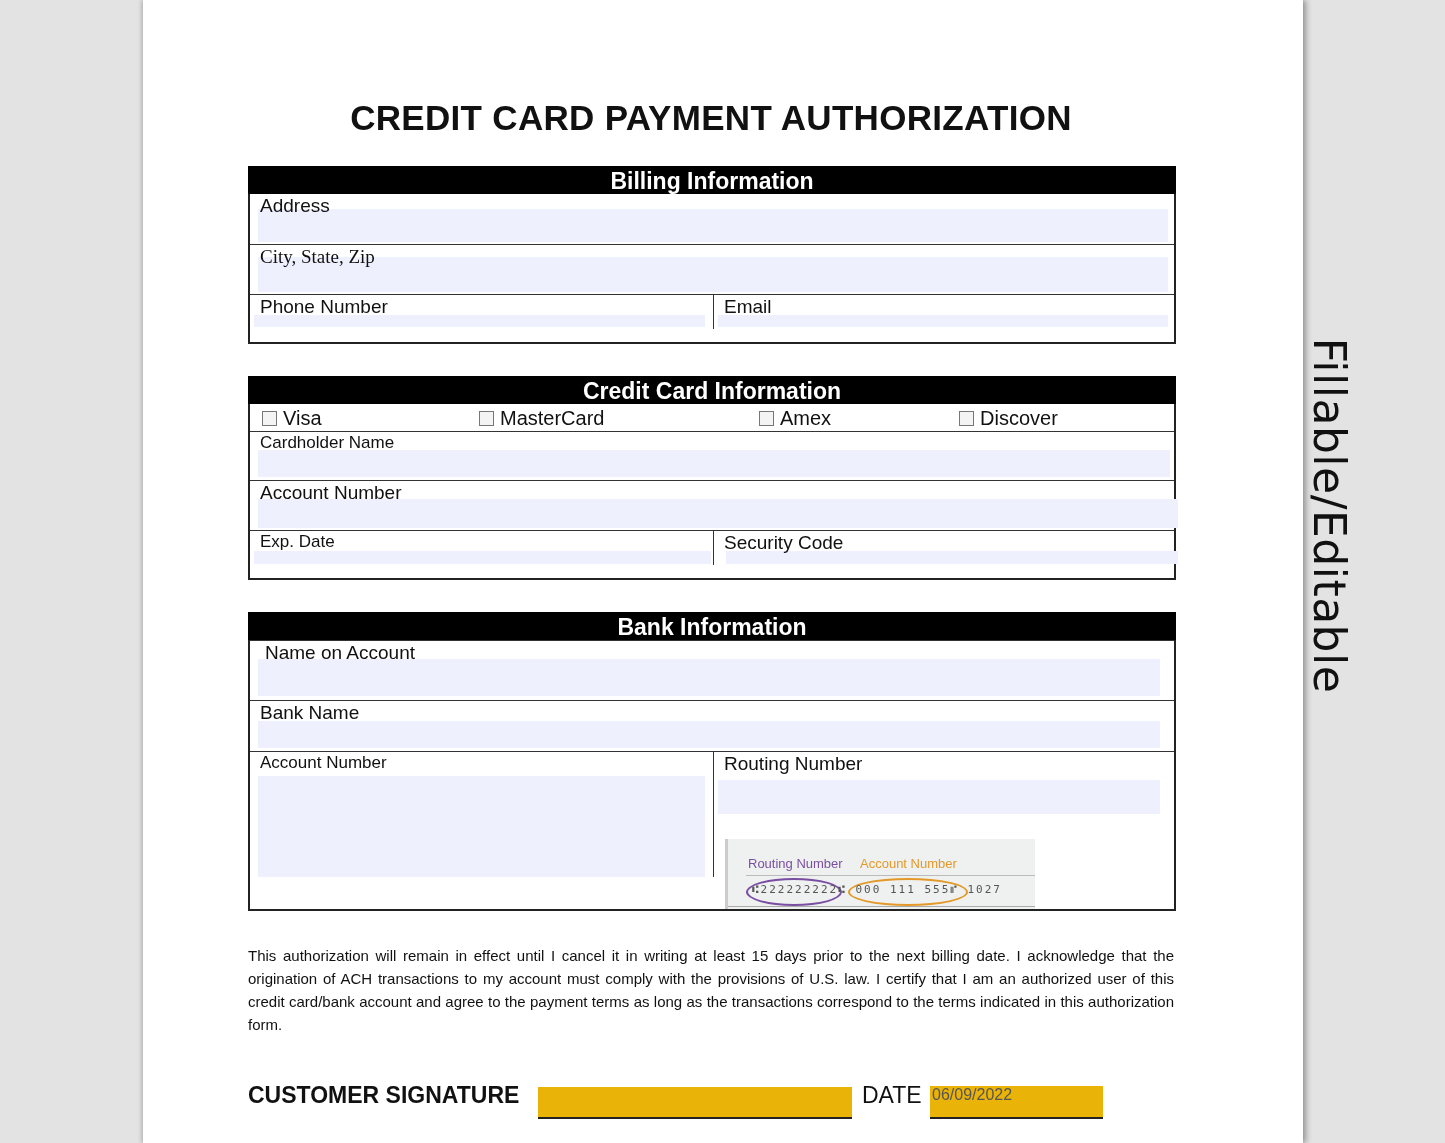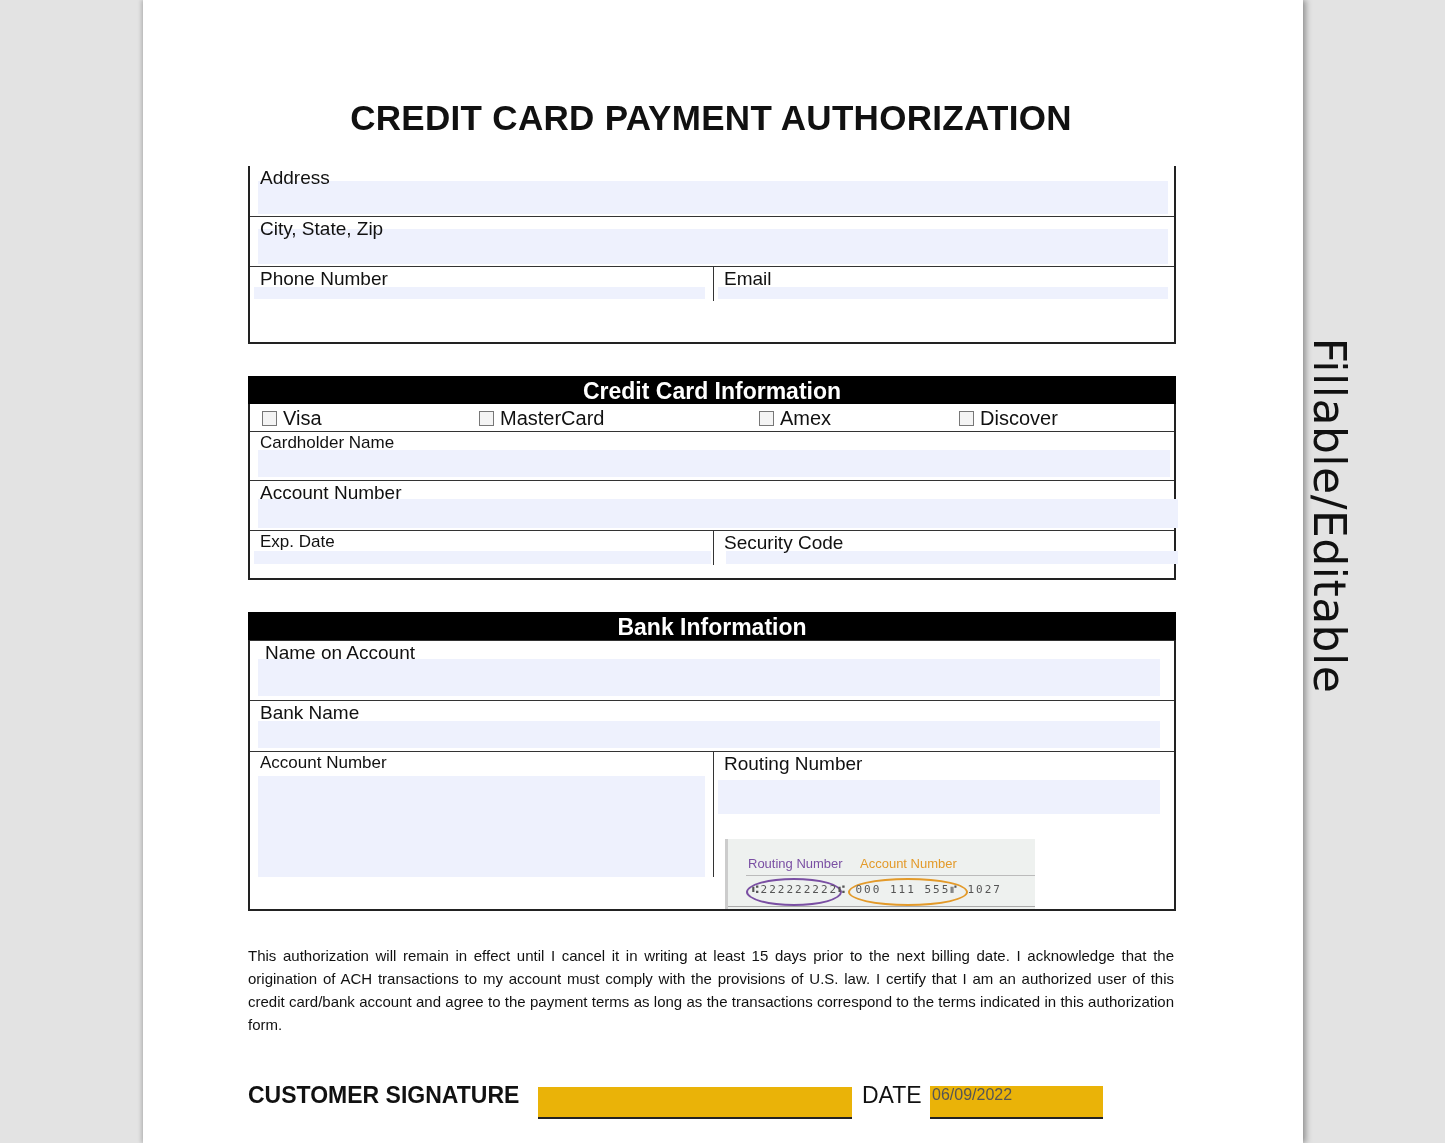--- a/index.html
+++ b/index.html
@@ -67,25 +67,26 @@
 
 <div class="page"></div>
 
 <div class="side-label">
   <span>Fillable/Editable</span>
 </div>
 
 <div class="title">CREDIT CARD PAYMENT AUTHORIZATION</div>
 
 <div class="section" style="top:166px; height:176px;">
+  <div class="section-head">Billing Information</div>
   <div class="row" style="height:50px; border-top:none;">
     <span class="label">Address</span>
     <div class="fill" style="left:8px; right:6px; top:15px; bottom:2px;"></div>
   </div>
-  <div class="row" style="height:49px;">
+  <div class="row" style="height:49px;font-family:Liberation Serif, serif;">
     <span class="label">City, State, Zip</span>
     <div class="fill" style="left:8px; right:6px; top:12px; bottom:2px;"></div>
   </div>
   <div class="row" style="height:46px;">
     <div class="cell" style="left:0; width:463px;">
       <span class="label">Phone Number</span>
       <div class="fill" style="left:4px; right:8px; top:20px; bottom:2px;"></div>
     </div>
     <div class="cell split" style="left:463px; right:0;">
       <span class="label">Email</span>

